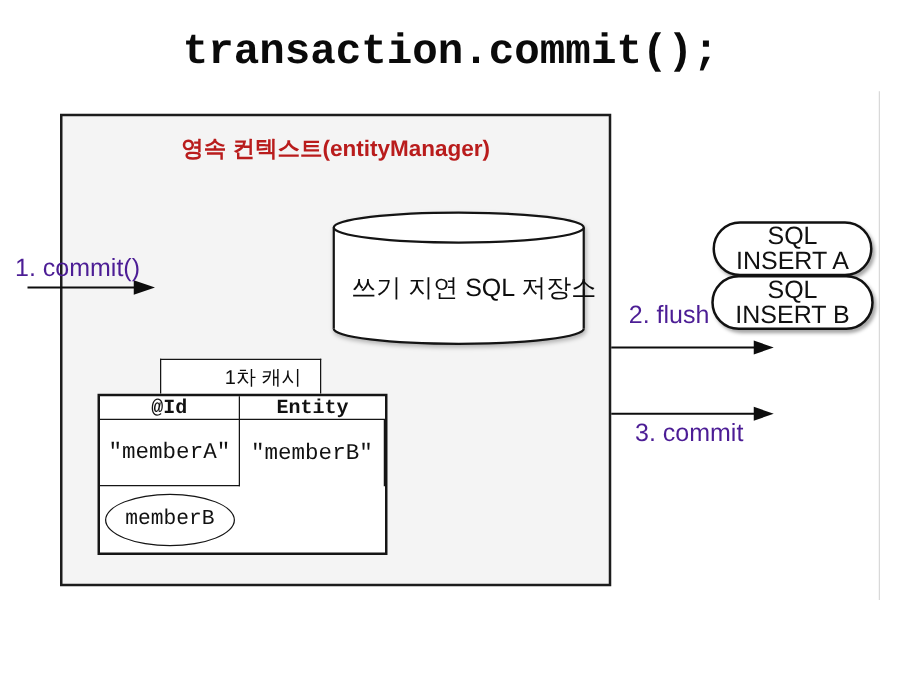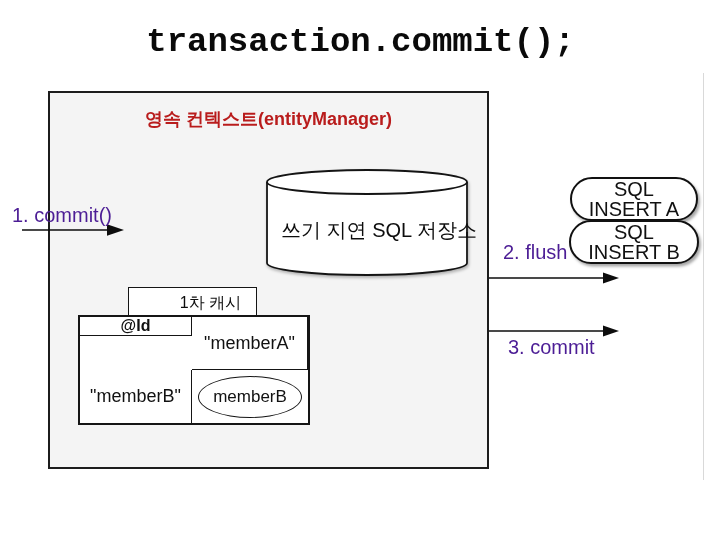--- a/index.html
+++ b/index.html
@@ -53,21 +53,21 @@
 
   
   #cache-table {
     left:78px; top:315px; width:232px;
     background:#fff; border:2px solid #151515;
     display:grid; grid-template-columns:112px 1fr;
     box-sizing:border-box;
   }
   .cell {
     display:flex; align-items:center; justify-content:center;
-    border-bottom:1.5px solid #151515; box-sizing:border-box;
+    border-bottom:1.5px solid #151515; box-sizing:border-box;font-family:Liberation Mono, monospace;
   }
   .cell.col0 { border-right:1.5px solid #151515; }
   .cell.head { height:19px; font-weight:bold; font-size:16px; }
   .cell.data { height:53px; font-size:18px; }
   .cell.last { border-bottom:none; }
   .entity-ellipse {
     width:102px; height:40px; border:1.6px solid #151515; border-radius:50%;
     background:#fff; display:flex; align-items:center; justify-content:center;
     font-size:17px;
   }
@@ -133,20 +133,21 @@
   <div id="sql-store-label" class="abs">쓰기 지연 SQL 저장소</div>
 
   <div id="step1-label" class="abs step-label">1. commit()</div>
   <div id="step2-label" class="abs step-label">2. flush</div>
   <div id="step3-label" class="abs step-label">3. commit</div>
 
   <div id="cache-tab" class="abs">1차 캐시</div>
 
   <div id="cache-table" class="abs">
     <div class="cell head col0">@Id</div>
+    <div class="cell head">Entity</div>
 
     <div class="cell data col0">"memberA"</div>
 
     <div class="cell data col0 last">"memberB"</div>
     <div class="cell data last">
       <div class="entity-ellipse">
         <span>memberB</span>
       </div>
     </div>
   </div>

